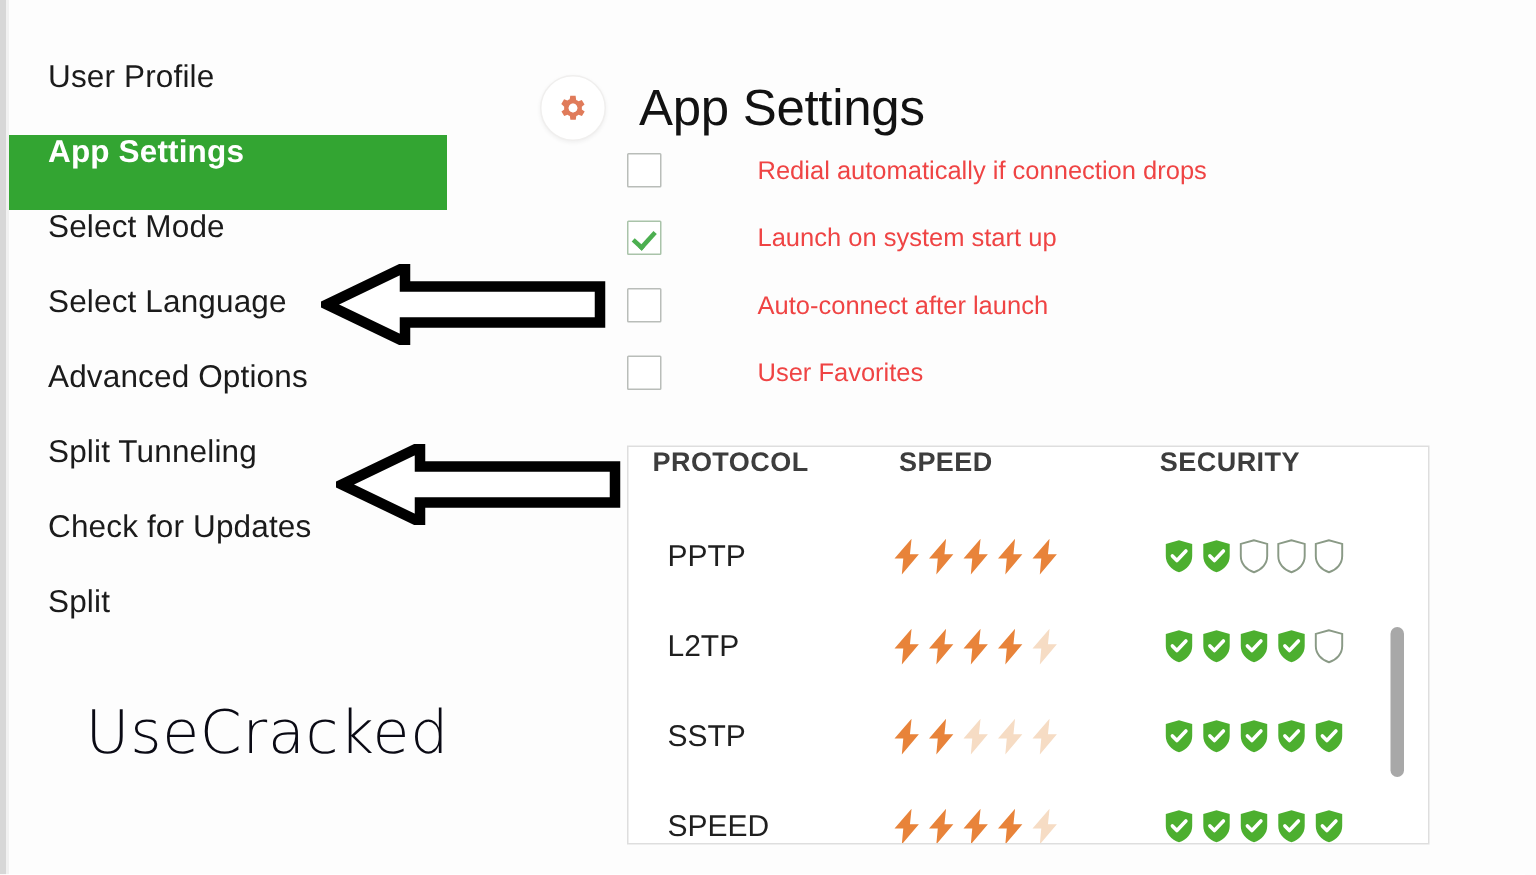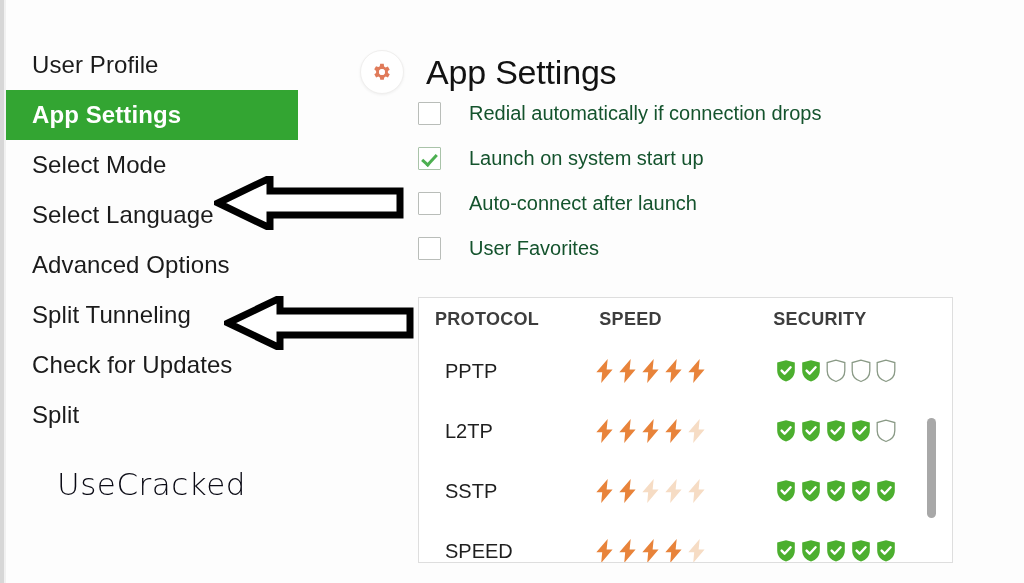--- a/index.html
+++ b/index.html
@@ -34,41 +34,41 @@
   
   .sidebar {
     position: absolute;
     left: 6px;
     top: 40px;
     width: 292px;
   }
   .nav-item {
     height: 50px;
     display: flex;
-    align-items: center;
+    align-items: flex-start;
     padding-left: 26px;
     box-sizing: border-box;
-    font-size: 24px;
+    font-size: 21px;
     color: #1b1b1b;
     letter-spacing: 0.1px;
     cursor: pointer;
     user-select: none;
   }
   .nav-item.active {
     background: #33a532;
     color: #ffffff;
     font-weight: 600;
   }
 
   
   .watermark {
     position: absolute;
     left: 57px;
     top: 466px;
-    font-size: 31px;
+    font-size: 40px;
     font-weight: 300;
     letter-spacing: 0.5px;
     color: #0a0a14;
     font-family: "DejaVu Sans", sans-serif;
     white-space: nowrap;
     user-select: none;
   }
 
   
   .arrow {
@@ -145,23 +145,23 @@
     position: absolute;
     left: 6px;
     top: 3px;
     width: 6px;
     height: 12px;
     border: solid #4caf50;
     border-width: 0 3px 3px 0;
     transform: rotate(42deg);
   }
   .option-label {
-    margin-left: 28px;
-    font-size: 20px;
-    color: #14532d;
+    margin-left: 64px;
+    font-size: 17px;
+    color: #ef4444;
     white-space: nowrap;
   }
   .option-sub {
     margin-left: 63px;
     margin-top: -5px;
     font-size: 17px;
     color: #9a9a9a;
     white-space: nowrap;
   }
 
@@ -172,21 +172,21 @@
     top: 297px;
     width: 535px;
     height: 266px;
     background: #ffffff;
     border: 1px solid #dedede;
     box-sizing: border-box;
     overflow: hidden;
   }
   .table-head {
     display: flex;
-    align-items: center;
+    align-items: flex-start;
     height: 43px;
     padding-left: 16px;
     box-sizing: border-box;
   }
   .th {
     font-size: 18px;
     font-weight: 700;
     color: #3d3d3d;
     letter-spacing: 0.3px;
     white-space: nowrap;

